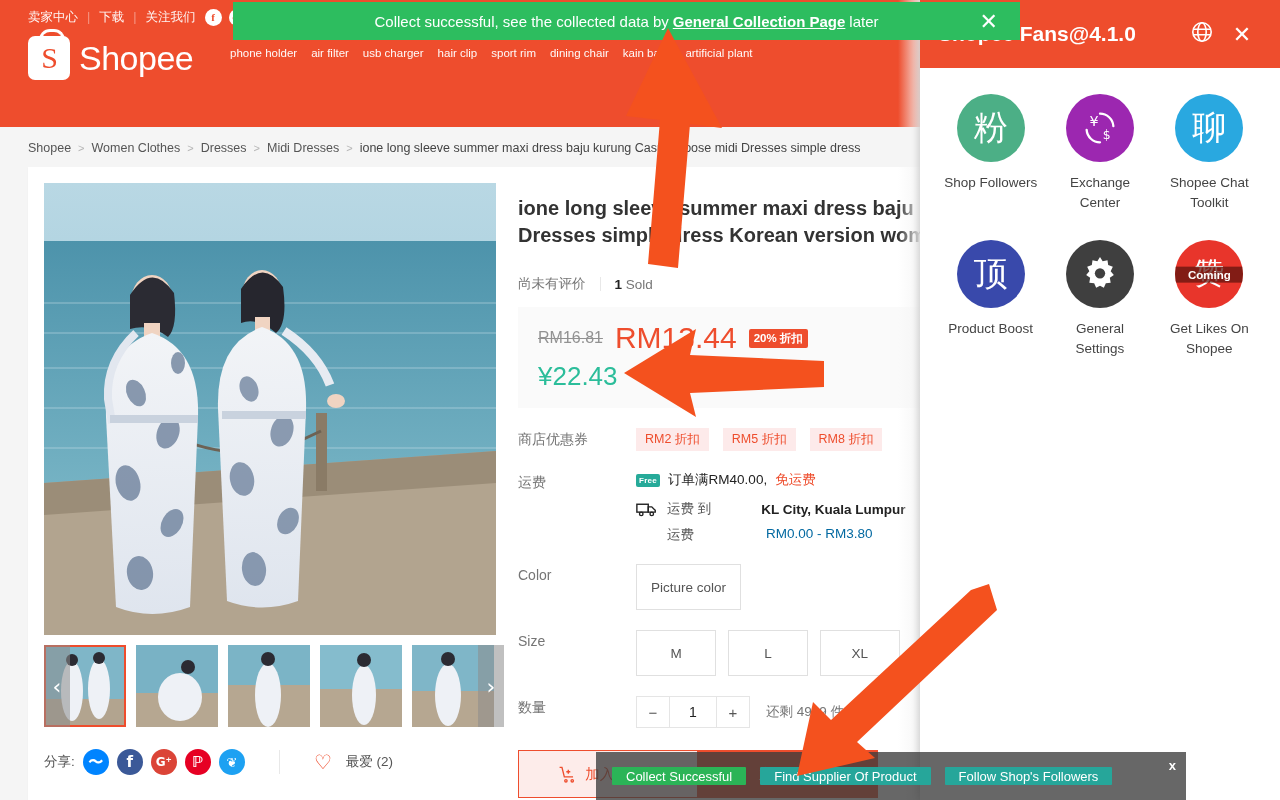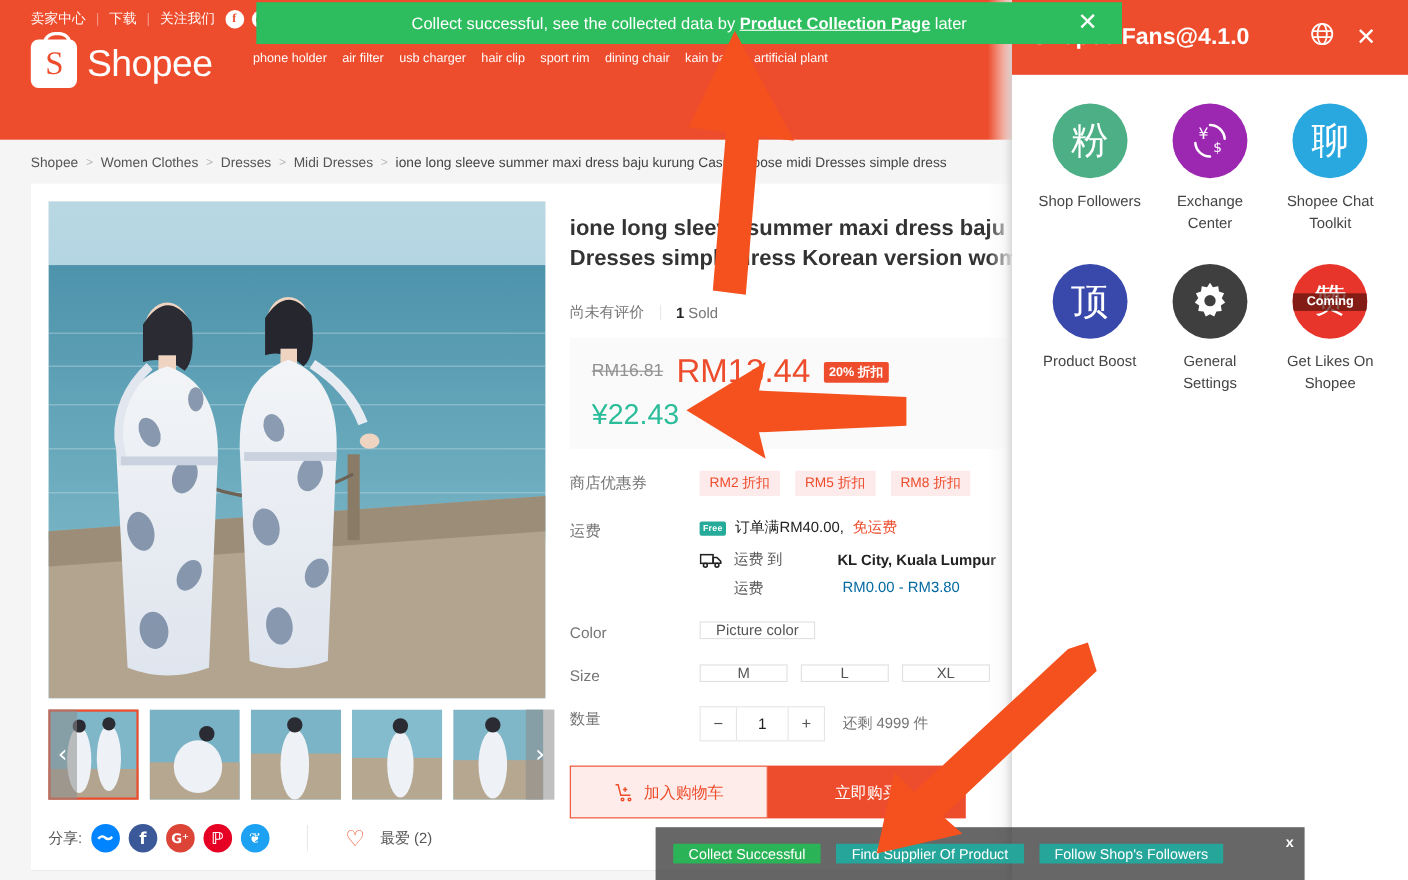--- a/index.html
+++ b/index.html
@@ -159,21 +159,21 @@
     padding: 2px 3px; border-radius:2px; letter-spacing:.3px;
   }
   .free-red { color:#ee4d2d; }
   .ship-line2 { display:flex; align-items:center; gap:10px; margin-top:11px; font-size:13.5px; color:#555;}
   .ship-val { color:#222; font-weight:bold; margin-left: 40px;}
   .ship-line3 { display:flex; margin-top:8px; font-size:13.5px; color:#555;}
   .ship-line3 .v { margin-left: 72px; color:#0369a1;}
 
   .opt-btn {
     display:inline-flex; align-items:center; justify-content:center;
-    min-width: 80px; height: 16px; padding: 0 14px; border:1px solid #e0e0e0;
+    min-width: 80px; height: 46px; padding: 0 14px; border:1px solid #e0e0e0;
     background:#fff; font-size: 13.5px; color:#555; margin-right: 8px; cursor:pointer;
   }
   .qty { display:flex; align-items:center; }
   .qbox { display:flex; border:1px solid #e5e5e5; height: 32px;}
   .qbtn { width:32px; display:flex; align-items:center; justify-content:center;
     color:#555; font-size:15px; cursor:pointer;}
   .qval { width:48px; display:flex;align-items:center;justify-content:center;
     border-left:1px solid #e5e5e5;border-right:1px solid #e5e5e5;font-size:14px;color:#222;}
   .qstock { margin-left: 16px; font-size:13.5px; color:#757575; }
 
@@ -588,21 +588,21 @@
           <span style="font-size:30px">赞</span>
           <div class="coming-band">Coming</div>
         </div>
         <div class="tile-lbl">Get Likes On Shopee</div>
       </div>
     </div>
   </div>
 
   <div id="toast">
     <span>Collect successful, see the collected data by</span>
-    <span class="link">Product Collection Page</span>
+    <span class="link">General Collection Page</span>
     <span>later</span>
     <span class="tclose">✕</span>
   </div>
 
   <div id="ext-bar">
     <div class="bar-btn" style="background:#2bb457">Collect Successful</div>
     <div class="bar-btn" style="background:#26a69a">Find Supplier Of Product</div>
     <div class="bar-btn" style="background:#26a69a">Follow Shop's Followers</div>
     <div class="bar-close">x</div>
   </div>

